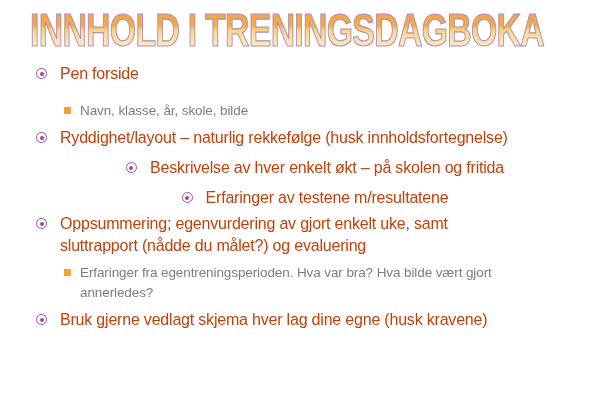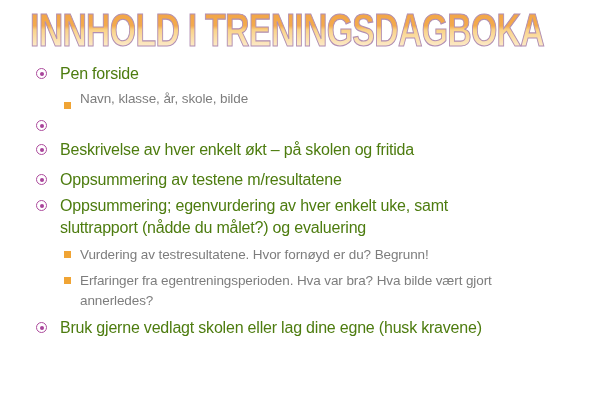--- a/index.html
+++ b/index.html
@@ -14,21 +14,21 @@
     font-family:"Liberation Sans", sans-serif;
     font-weight:bold;
     font-size:46px;
     letter-spacing:-1px;
   }
 
   .content { position:absolute; left:36px; top:63px; width:558px; }
   .item { display:flex; align-items:flex-start; }
 
   .item.l1 .txt {
-    font-size:16px; line-height:22px; color:#4d7c0f;
+    font-size:16px; line-height:22px; color:#c2410c;
     letter-spacing:-0.2px; white-space:pre;
   }
   .item.l2 { padding-left:28px; }
   .item.l2 .txt {
     font-size:13.5px; line-height:20px; color:#7d7d7d;
     letter-spacing:-0.1px; white-space:pre;
   }
 
   .b1 {
     box-sizing:border-box; flex:0 0 11px; width:11px; height:11px;
@@ -36,22 +36,22 @@
     margin:5px 13px 0 0;
     display:flex; align-items:center; justify-content:center;
   }
   .b1 .dot { width:4px; height:4px; border-radius:50%; background:#a8439a; }
 
   .b2 {
     flex:0 0 7px; width:7px; height:7px; background:#f0a434;
     margin:6px 9px 0 0;
   }
 
-  .mt2 { margin-top:4px;align-items:flex-end; } .mt4 { margin-top:4px; }
-  .mt6 { margin-top:6px; } .mt8 { margin-top:8px; }
+  .mt2 { margin-top:16px; } .mt4 { margin-top:4px; }
+  .mt6 { margin-top:6px; } .mt8 { margin-top:8px;justify-content:center; }
 </style>
 </head>
 <body>
 
 <div class="slide">
 
   <svg class="title-svg" width="560" height="54" viewBox="0 0 560 54">
     <defs>
       <linearGradient id="titleGrad" x1="0" y1="0" x2="0" y2="1">
         <stop offset="0" stop-color="#f1a242"></stop>
@@ -75,57 +75,54 @@
 
     <div class="item l2 mt2">
       <span class="b2"></span>
       <span class="txt">Navn, klasse, år, skole, bilde</span>
     </div>
 
     <div class="item l1 mt6">
       <span class="b1">
           <span class="dot"></span>
         </span>
+      <span class="txt">Ryddighet/layout – naturlig rekkefølge (husk innholdsfortegnelse)</span>
     </div>
 
     <div class="item l1 mt8">
       <span class="b1">
           <span class="dot"></span>
         </span>
       <span class="txt">Beskrivelse av hver enkelt økt – på skolen og fritida</span>
     </div>
 
     <div class="item l1 mt8">
       <span class="b1">
           <span class="dot"></span>
         </span>
-      <span class="txt">Oppsummering av testene m/resultatene</span>
+      <span class="txt">Erfaringer av testene m/resultatene</span>
     </div>
 
     <div class="item l1 mt4">
       <span class="b1">
           <span class="dot"></span>
         </span>
-      <span class="txt">Oppsummering; egenvurdering av hver enkelt uke, samt
+      <span class="txt">Oppsummering; egenvurdering av gjort enkelt uke, samt
 sluttrapport (nådde du målet?) og evaluering</span>
     </div>
 
-    <div class="item l2 mt6">
-      <span class="b2"></span>
-      <span class="txt">Vurdering av testresultatene. Hvor fornøyd er du? Begrunn!</span>
-    </div>
 
     <div class="item l2 mt6">
       <span class="b2"></span>
       <span class="txt">Erfaringer fra egentreningsperioden. Hva var bra? Hva bilde vært gjort
 annerledes?</span>
     </div>
 
     <div class="item l1 mt6">
       <span class="b1">
           <span class="dot"></span>
         </span>
-      <span class="txt">Bruk gjerne vedlagt skolen eller lag dine egne (husk kravene)</span>
+      <span class="txt">Bruk gjerne vedlagt skjema hver lag dine egne (husk kravene)</span>
     </div>
 
 
   </div>
 </div>
 
 </body></html>

